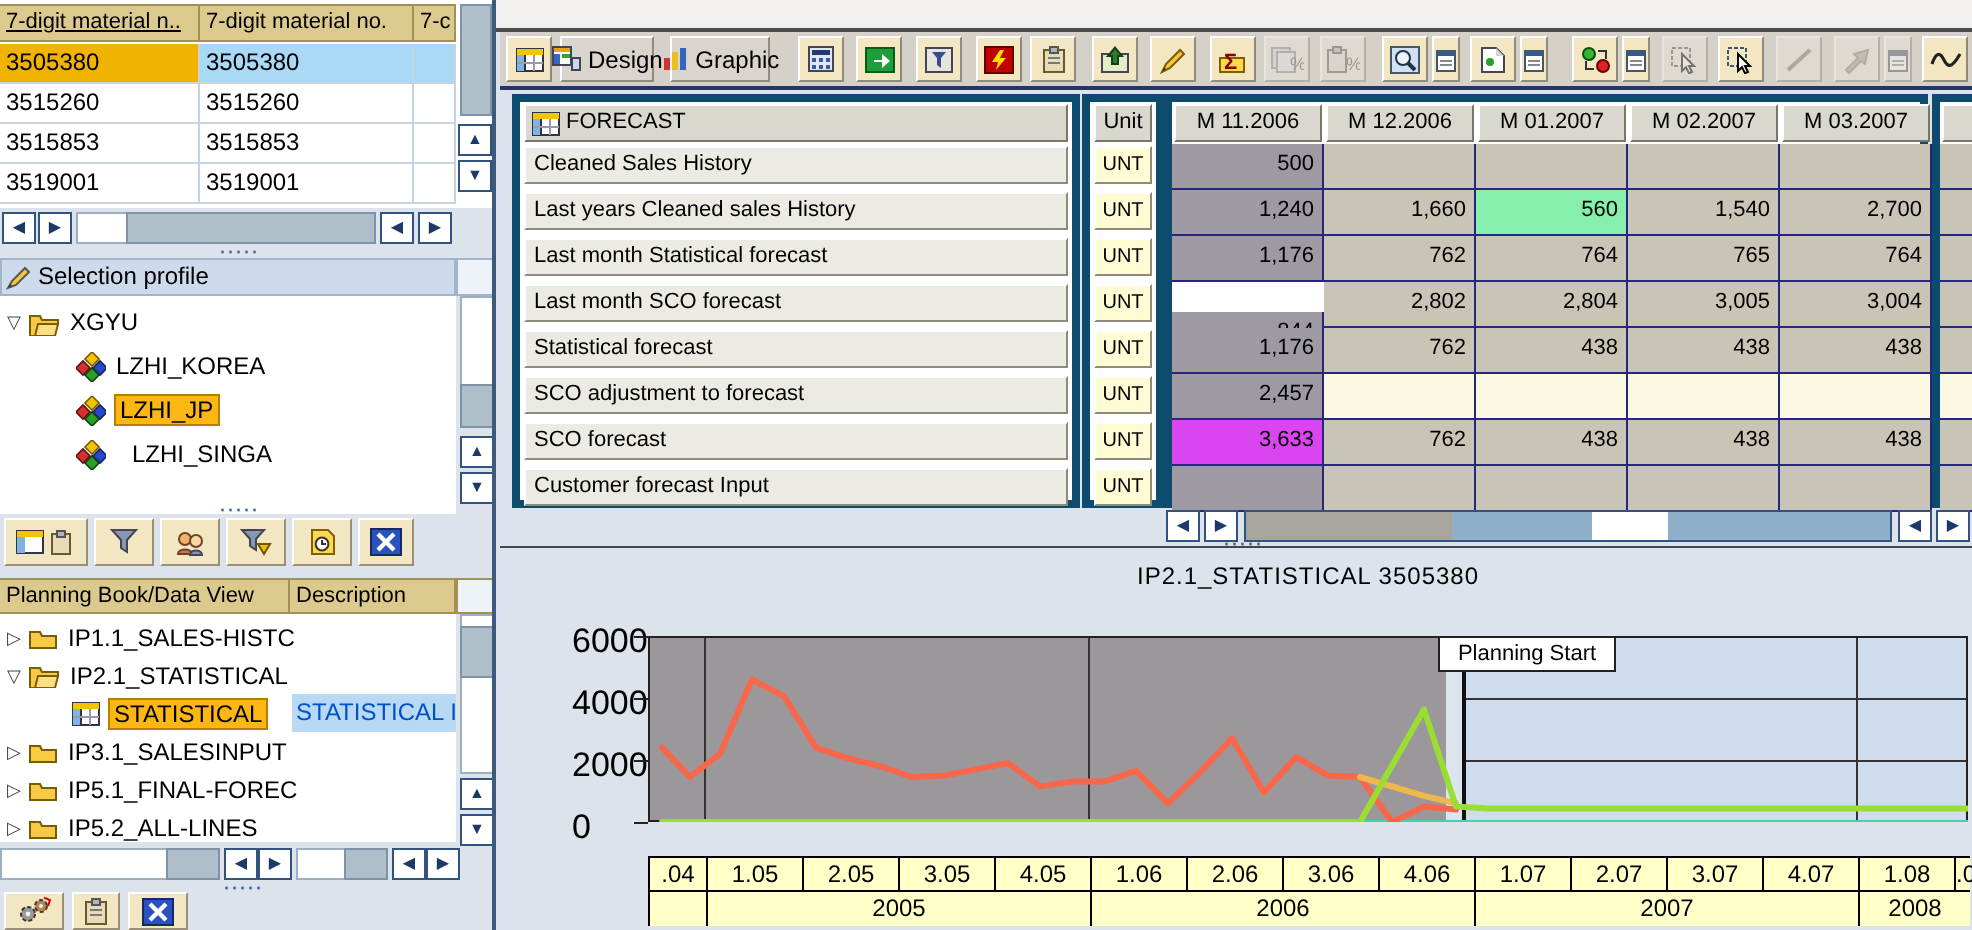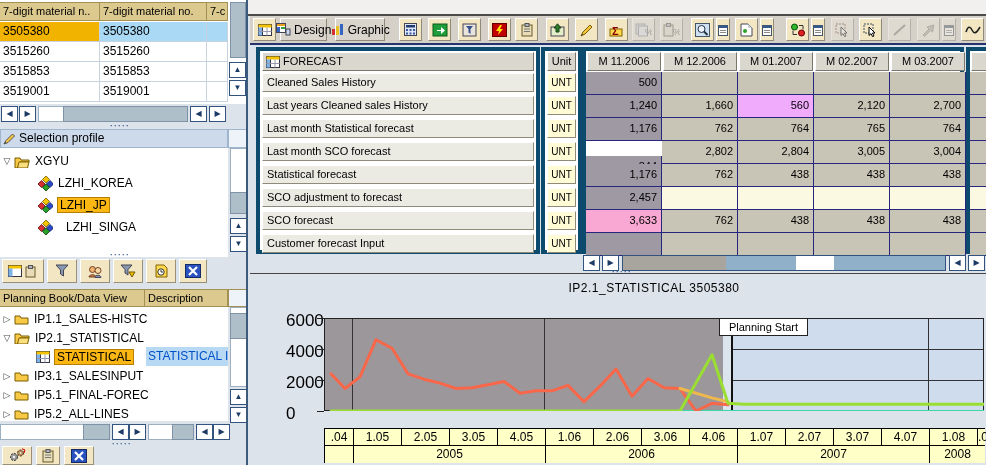--- a/index.html
+++ b/index.html
@@ -50,21 +50,21 @@
   .axcell{position:absolute;box-sizing:border-box;border-left:1px solid #000;background:#ffffc8;
           font-size:12px;line-height:16px;text-align:center;white-space:nowrap;}
   .gridline{position:absolute;background:#333;}
 </style>
 </head>
 <body>
 
 <div id="app">
 
   <div id="mat" class="abs" style="left:0;top:0;width:248px;height:104px;background:#fff;">
-      <div class="abs mhdr" style="left: 0px; top: 2px; width: 100px; height: 19px;">7-digit material n..</div>
+      <div class="abs mhdr" style="left: 0px; top: 2px; width: 100px; height: 19px; text-decoration: underline;">7-digit material n..</div>
       <div class="abs mhdr" style="left: 100px; top: 2px; width: 107px; height: 19px;">7-digit material no.</div>
       <div class="abs mhdr" style="left: 207px; top: 2px; width: 21px; height: 19px;">7-c</div>
       <div class="mcell" style="left: 0px; top: 22px; width: 100px; height: 20px; background: rgb(242, 178, 0);">3505380</div>
       <div class="mcell" style="left: 100px; top: 22px; width: 107px; height: 20px; background: rgb(169, 217, 245);">3505380</div>
       <div class="mcell" style="left: 207px; top: 22px; width: 21px; height: 20px; background: rgb(169, 217, 245);"></div>
       <div class="mcell" style="left: 0px; top: 42px; width: 100px; height: 20px;">3515260</div>
       <div class="mcell" style="left: 100px; top: 42px; width: 107px; height: 20px;">3515260</div>
       <div class="mcell" style="left: 207px; top: 42px; width: 21px; height: 20px;"></div>
       <div class="mcell" style="left: 0px; top: 62px; width: 100px; height: 20px;">3515853</div>
       <div class="mcell" style="left: 100px; top: 62px; width: 107px; height: 20px;">3515853</div>
@@ -597,22 +597,22 @@
       <div class="gmhdr" style="left: 153px; width: 74px;">M 01.2007</div>
       <div class="gmhdr" style="left: 229px; width: 74px;">M 02.2007</div>
       <div class="gmhdr" style="left: 305px; width: 74px;">M 03.2007</div>
       <div class="gcell" style="left: 0px; top: 21px; width: 76px; background: rgb(158, 153, 162);">500</div>
       <div class="gcell" style="left: 76px; top: 21px; width: 76px; background: rgb(201, 197, 182);"></div>
       <div class="gcell" style="left: 152px; top: 21px; width: 76px; background: rgb(201, 197, 182);"></div>
       <div class="gcell" style="left: 228px; top: 21px; width: 76px; background: rgb(201, 197, 182);"></div>
       <div class="gcell" style="left: 304px; top: 21px; width: 76px; background: rgb(201, 197, 182);"></div>
       <div class="gcell" style="left: 0px; top: 44px; width: 76px; background: rgb(158, 153, 162);">1,240</div>
       <div class="gcell" style="left: 76px; top: 44px; width: 76px; background: rgb(201, 197, 182);">1,660</div>
-      <div class="gcell" style="left: 152px; top: 44px; width: 76px; background: #f0abfc;">560</div>
-      <div class="gcell" style="left: 228px; top: 44px; width: 76px; background: rgb(201, 197, 182);">2,120</div>
+      <div class="gcell" style="left: 152px; top: 44px; width: 76px; background: #86efac;">560</div>
+      <div class="gcell" style="left: 228px; top: 44px; width: 76px; background: rgb(201, 197, 182);">1,540</div>
       <div class="gcell" style="left: 304px; top: 44px; width: 76px; background: rgb(201, 197, 182);">2,700</div>
       <div class="gcell" style="left: 0px; top: 67px; width: 76px; background: rgb(158, 153, 162);">1,176</div>
       <div class="gcell" style="left: 76px; top: 67px; width: 76px; background: rgb(201, 197, 182);">762</div>
       <div class="gcell" style="left: 152px; top: 67px; width: 76px; background: rgb(201, 197, 182);">764</div>
       <div class="gcell" style="left: 228px; top: 67px; width: 76px; background: rgb(201, 197, 182);">765</div>
       <div class="gcell" style="left: 304px; top: 67px; width: 76px; background: rgb(201, 197, 182);">764</div>
       <div class="gcell" style="left: 0px; top: 105px; width: 76px; background: rgb(158, 153, 162);">844</div>
       <div class="gcell" style="left: 76px; top: 90px; width: 76px; background: rgb(201, 197, 182);">2,802</div>
       <div class="gcell" style="left: 152px; top: 90px; width: 76px; background: rgb(201, 197, 182);">2,804</div>
       <div class="gcell" style="left: 228px; top: 90px; width: 76px; background: rgb(201, 197, 182);">3,005</div>
@@ -620,21 +620,21 @@
       <div class="gcell" style="left: 0px; top: 113px; width: 76px; background: rgb(158, 153, 162);">1,176</div>
       <div class="gcell" style="left: 76px; top: 113px; width: 76px; background: rgb(201, 197, 182);">762</div>
       <div class="gcell" style="left: 152px; top: 113px; width: 76px; background: rgb(201, 197, 182);">438</div>
       <div class="gcell" style="left: 228px; top: 113px; width: 76px; background: rgb(201, 197, 182);">438</div>
       <div class="gcell" style="left: 304px; top: 113px; width: 76px; background: rgb(201, 197, 182);">438</div>
       <div class="gcell" style="left: 0px; top: 136px; width: 76px; background: rgb(158, 153, 162);">2,457</div>
       <div class="gcell" style="left: 76px; top: 136px; width: 76px; background: rgb(252, 249, 227);"></div>
       <div class="gcell" style="left: 152px; top: 136px; width: 76px; background: rgb(252, 249, 227);"></div>
       <div class="gcell" style="left: 228px; top: 136px; width: 76px; background: rgb(252, 249, 227);"></div>
       <div class="gcell" style="left: 304px; top: 136px; width: 76px; background: rgb(252, 249, 227);"></div>
-      <div class="gcell" style="left: 0px; top: 159px; width: 76px; background: #f9a8d4;">3,633</div>
+      <div class="gcell" style="left: 0px; top: 159px; width: 76px; background: #d946ef;">3,633</div>
       <div class="gcell" style="left: 76px; top: 159px; width: 76px; background: rgb(201, 197, 182);">762</div>
       <div class="gcell" style="left: 152px; top: 159px; width: 76px; background: rgb(201, 197, 182);">438</div>
       <div class="gcell" style="left: 228px; top: 159px; width: 76px; background: rgb(201, 197, 182);">438</div>
       <div class="gcell" style="left: 304px; top: 159px; width: 76px; background: rgb(201, 197, 182);">438</div>
       <div class="gcell" style="left: 0px; top: 182px; width: 76px; background: rgb(158, 153, 162);"></div>
       <div class="gcell" style="left: 76px; top: 182px; width: 76px; background: rgb(201, 197, 182);"></div>
       <div class="gcell" style="left: 152px; top: 182px; width: 76px; background: rgb(201, 197, 182);"></div>
       <div class="gcell" style="left: 228px; top: 182px; width: 76px; background: rgb(201, 197, 182);"></div>
       <div class="gcell" style="left: 304px; top: 182px; width: 76px; background: rgb(201, 197, 182);"></div>
     </div>

